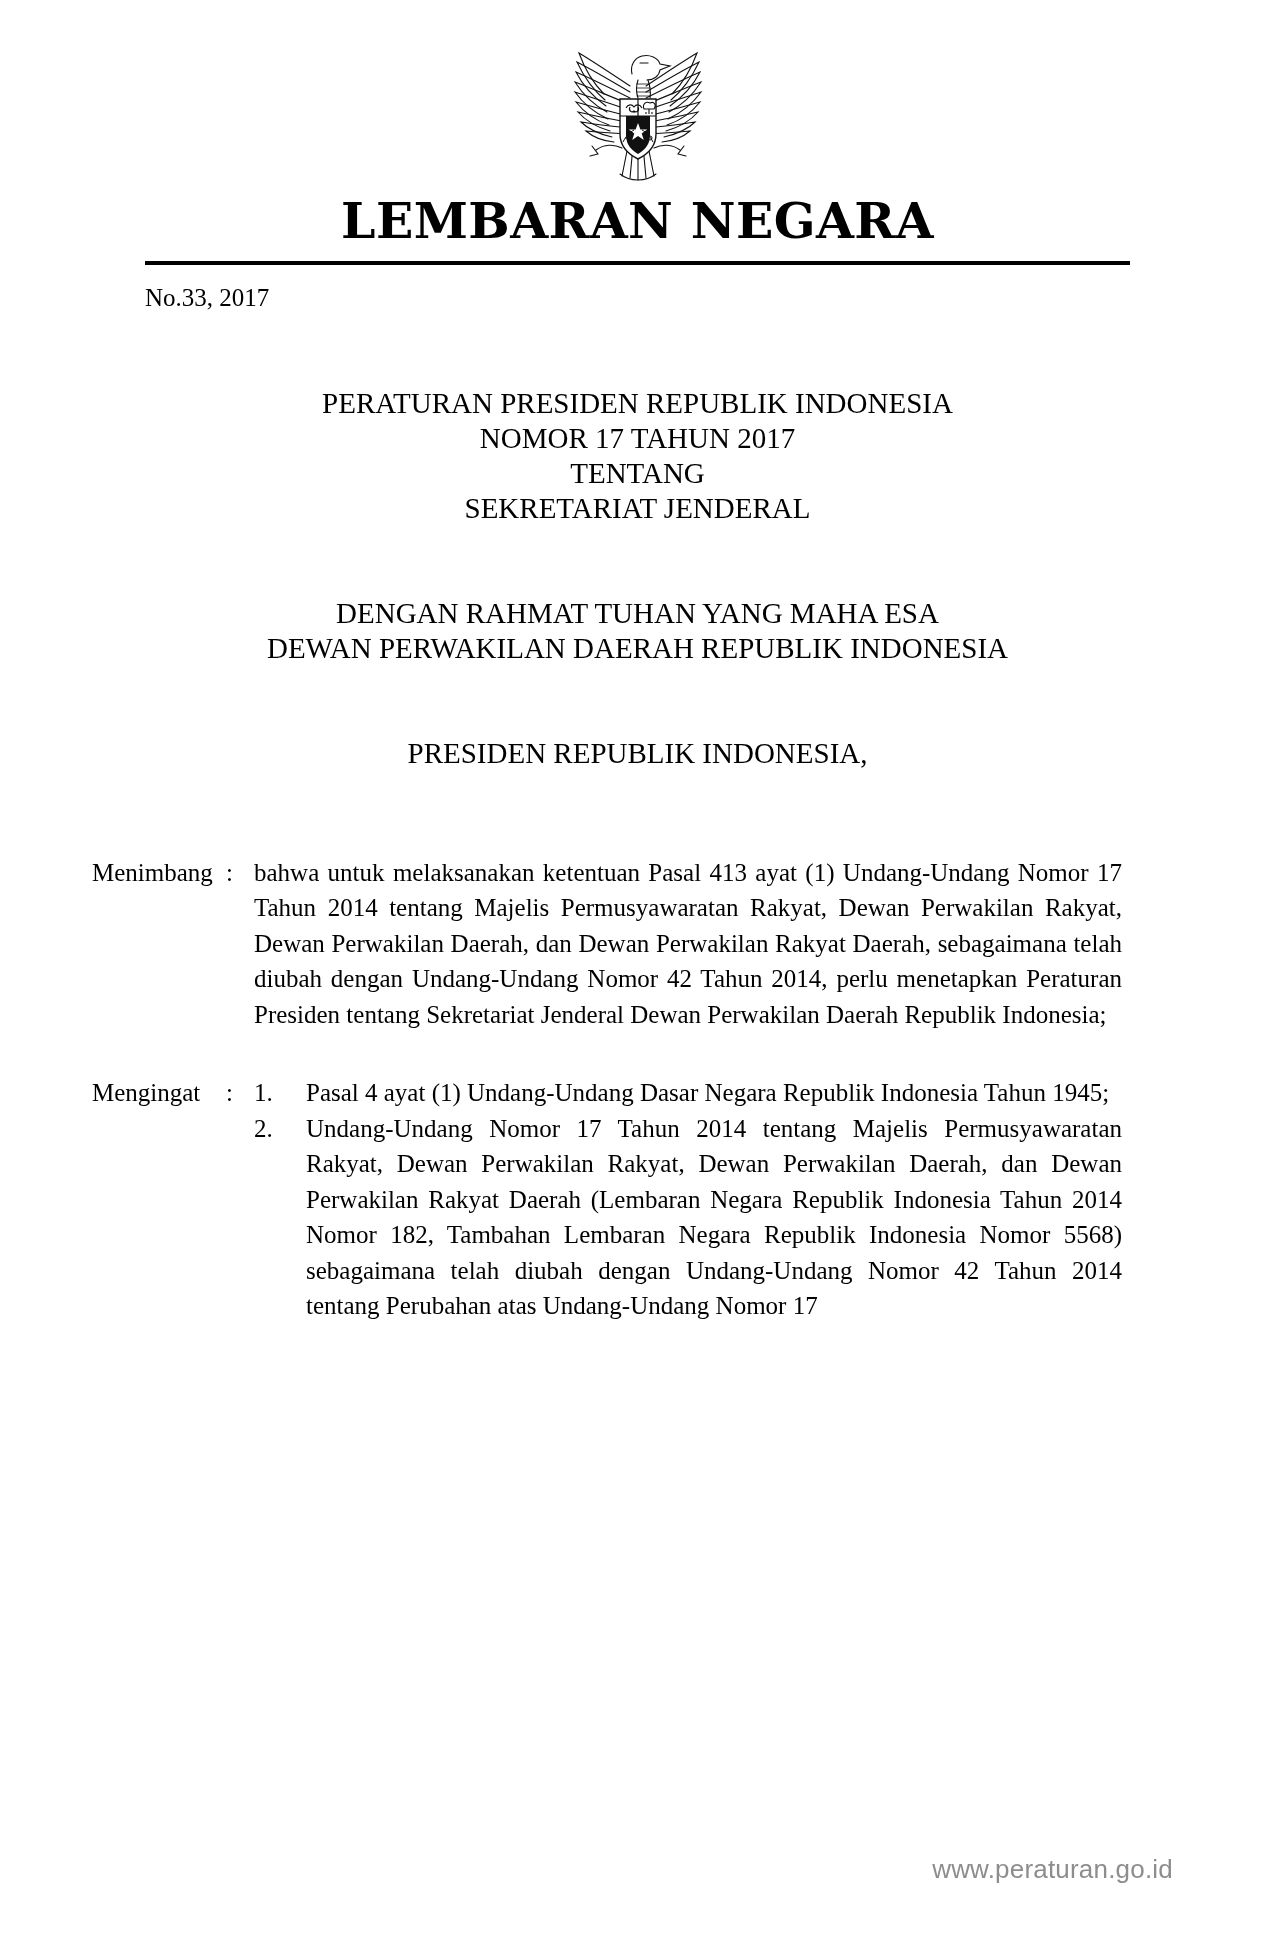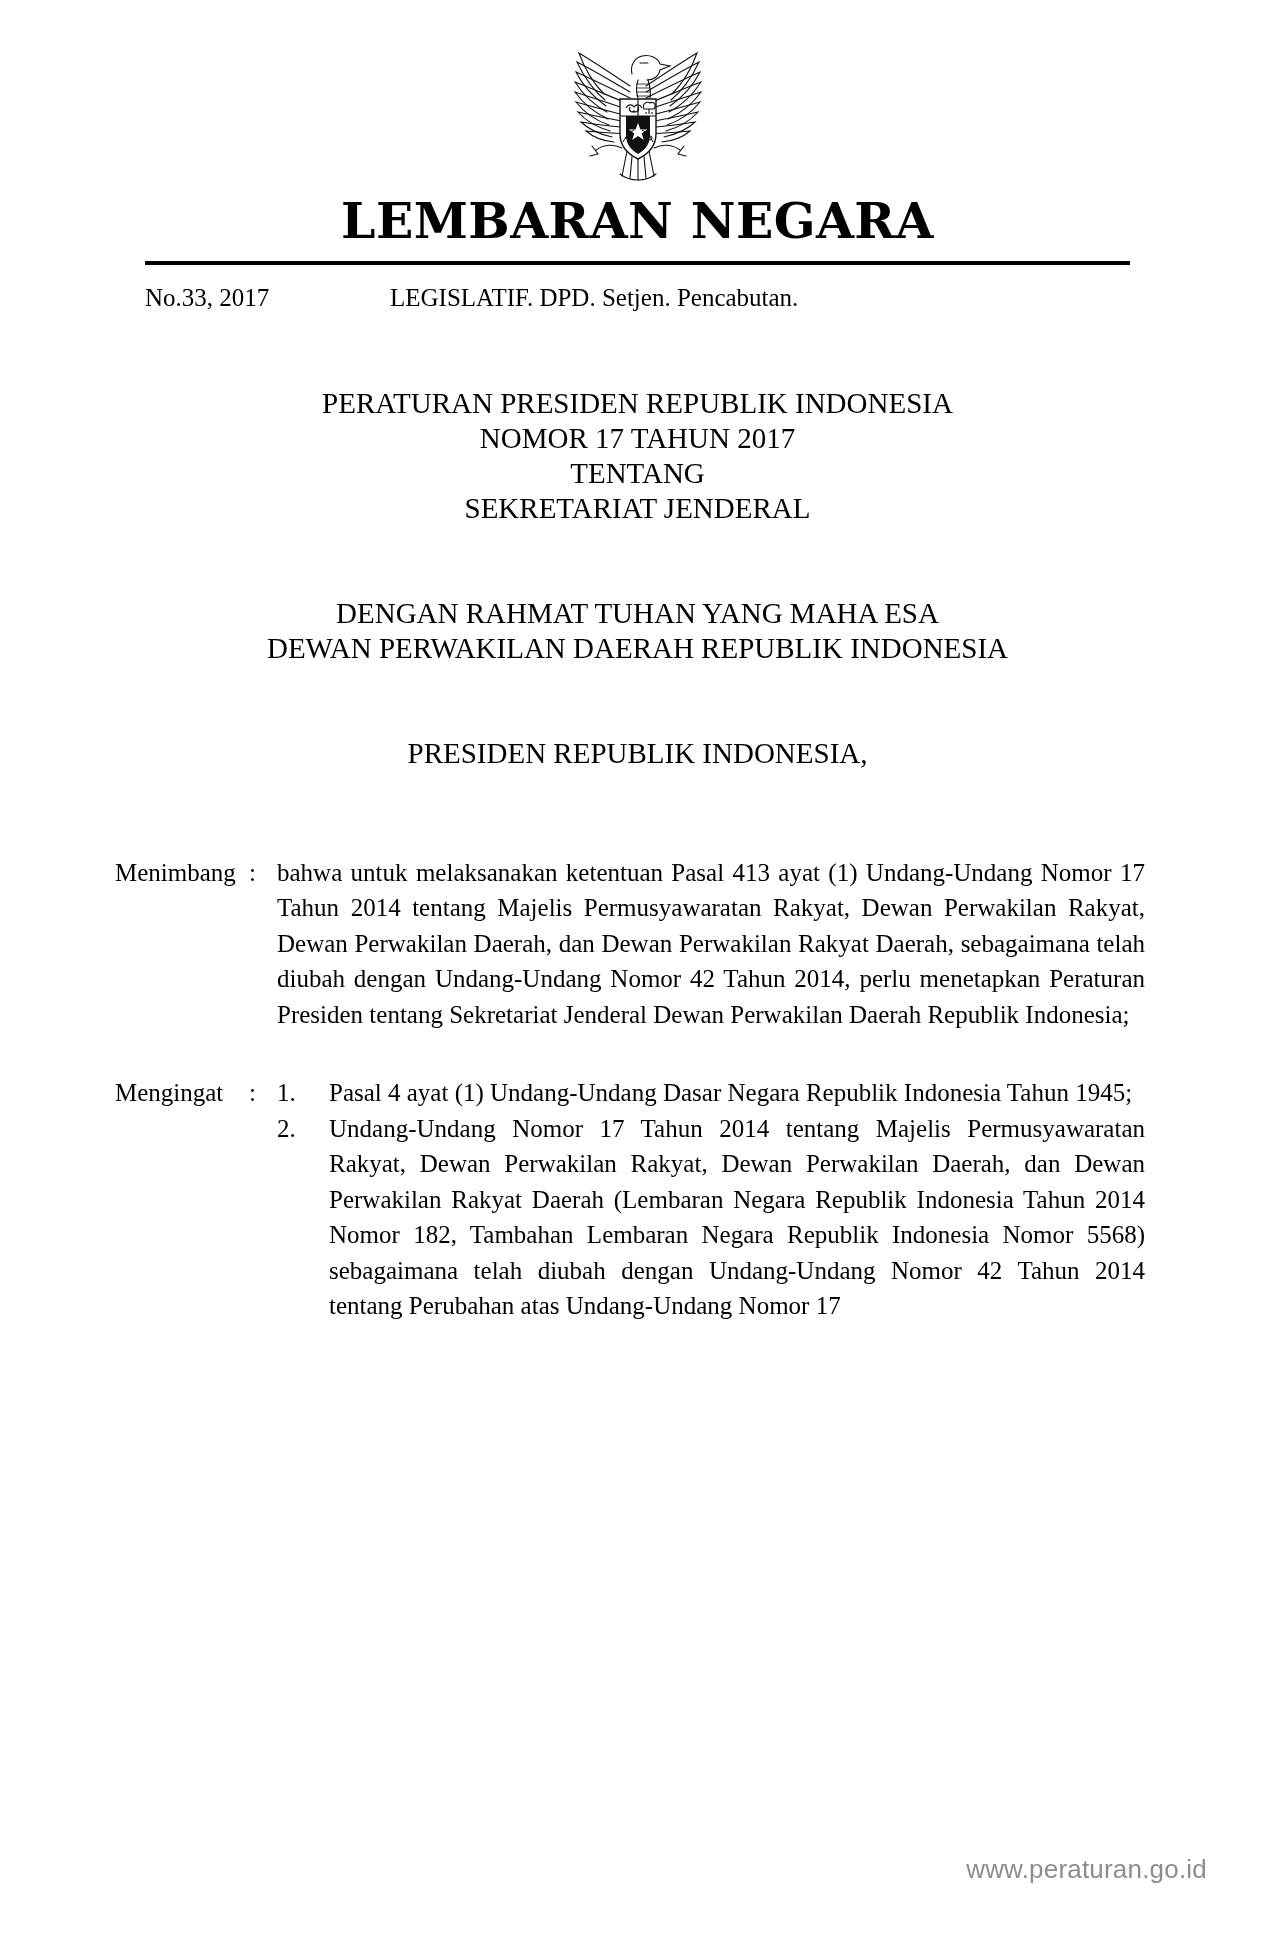--- a/index.html
+++ b/index.html
@@ -70,21 +70,21 @@
     font-size: 29px;
     line-height: 35px;
   }
   .title-block .t-line { display: block; }
   .title-block .gap-before2 { margin-top: 70px; }
 
   
   .body {
     margin-top: 84px;
     width: 1030px;
-    margin-left: 115px;
+    margin-left: 92px;
     font-size: 25px;
   }
   .clause {
     display: flex;
     align-items: flex-start;
   }
   .clause + .clause { margin-top: 43px; }
 
   .clause-label {
     flex: 0 0 134px;
@@ -131,21 +131,21 @@
     text-align-last: left;
   }
 
   
   .footer {
     position: absolute;
     left: 0;
     right: 0;
     bottom: 38px;
     text-align: right;
-    padding-right: 68px;
+    padding-right: 102px;
     font-family: "Liberation Sans", sans-serif;
     font-size: 26px;
     color: #8d8d8d;
     letter-spacing: 0.2px;
   }
 </style>
 </head>
 <body>
 
 <div class="page">
@@ -244,21 +244,20 @@
 
     <div class="masthead-title">
       <span class="line1">LEMBARAN NEGARA</span>
     </div>
   </div>
 
   <div class="rule"></div>
 
   <div class="meta-row">
     <span class="meta-no">No.33, 2017</span>
-    <span class="meta-subject">LEGISLATIF. DPD. Setjen. Pencabutan.</span>
   </div>
 
   <div class="title-block">
     <span class="t-line">PERATURAN PRESIDEN REPUBLIK INDONESIA</span>
     <span class="t-line">NOMOR 17 TAHUN 2017</span>
     <span class="t-line">TENTANG</span>
     <span class="t-line">SEKRETARIAT JENDERAL</span>
     <span class="t-line gap-before2">DENGAN RAHMAT TUHAN YANG MAHA ESA</span>
     <span class="t-line">DEWAN PERWAKILAN DAERAH REPUBLIK INDONESIA</span>
     <span class="t-line gap-before2">PRESIDEN REPUBLIK INDONESIA,</span>

